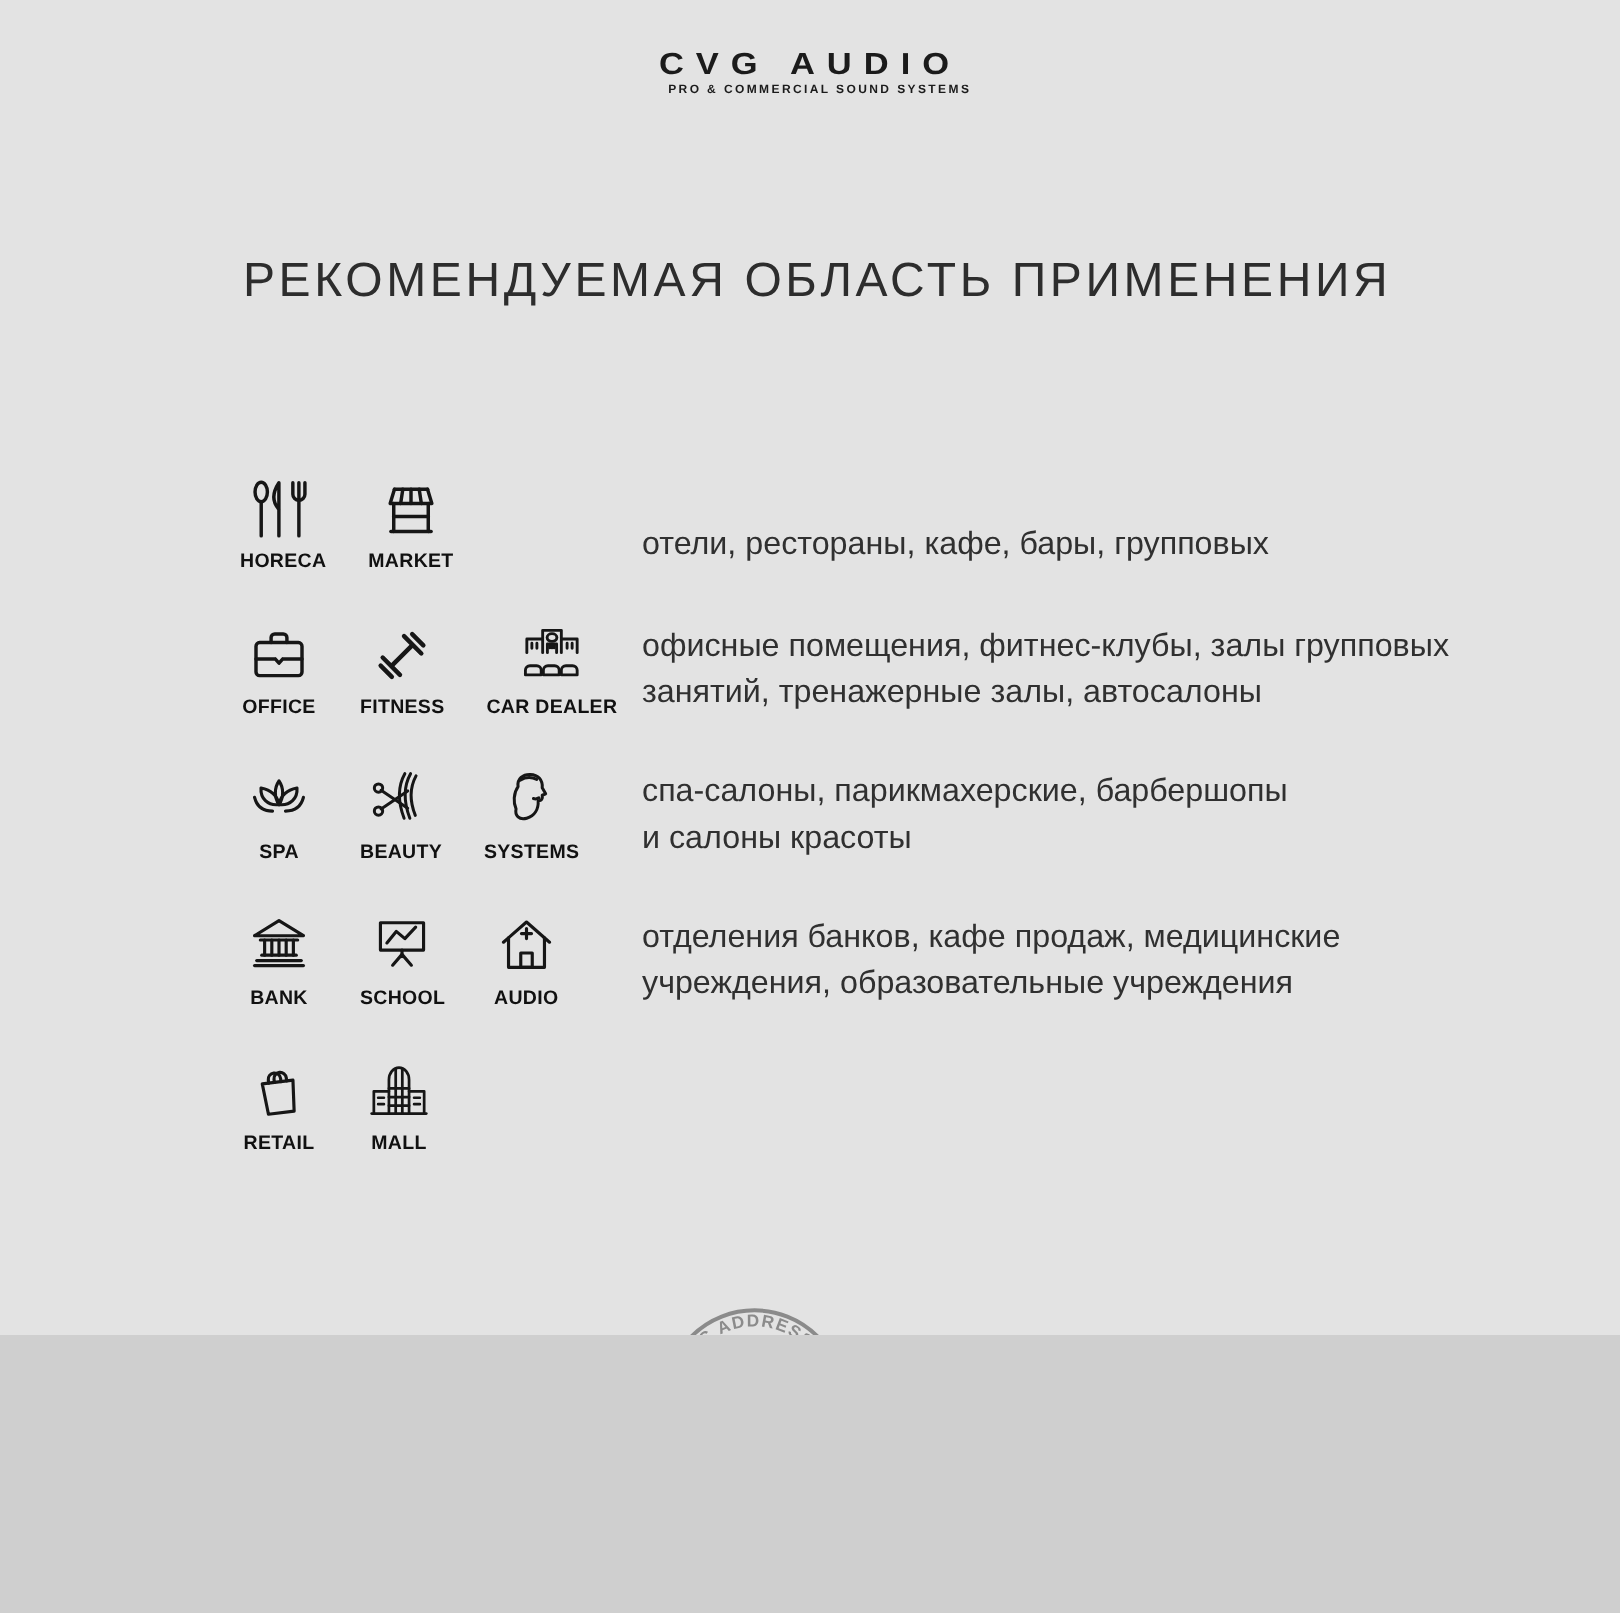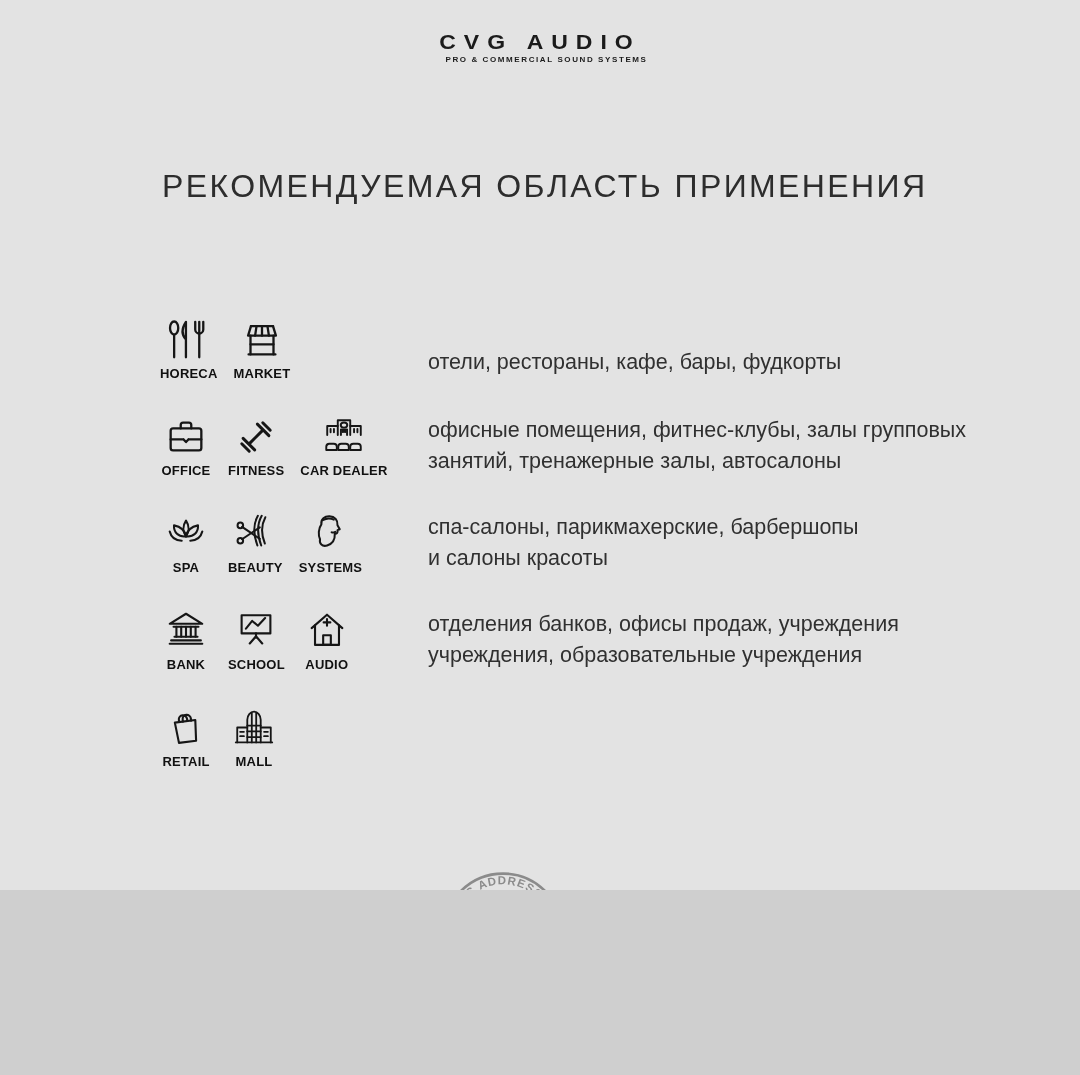--- a/index.html
+++ b/index.html
@@ -11,21 +11,21 @@
   .logo-word{font-size:23px;font-weight:700;letter-spacing:8px;transform:scaleY(.88);line-height:24px;}
   .logo-sub{font-size:8px;font-weight:700;letter-spacing:1.6px;margin-top:1px;padding-left:13px;}
 
   
   .title{position:absolute;left:162px;top:168px;margin:0;font-size:32px;font-weight:400;
          letter-spacing:2.4px;color:#2d2d2d;white-space:nowrap;}
 
   
   .rows{position:absolute;left:160px;top:300px;width:815px;}
   .row{display:flex;align-items:center;height:97px;}
-  .icons{width:268px;display:flex;gap:16px;align-items:flex-end;flex:none;}
+  .icons{width:268px;display:flex;gap:28px;align-items:flex-end;flex:none;}
   .icon-item{display:flex;flex-direction:column;align-items:center;min-width:52px;}
   .icon-item svg{width:46px;height:46px;stroke:#161616;fill:none;stroke-width:2.4;
                  stroke-linecap:round;stroke-linejoin:round;}
   .icon-label{font-size:13px;font-weight:700;color:#111;letter-spacing:.2px;margin-top:3px;white-space:nowrap;}
   .row-text{margin:0;flex:1;font-size:21.5px;line-height:31px;color:#303030;white-space:pre-line;}
   .row--low .row-text{margin-top:28px;}
 
   
   .stamp{position:absolute;left:440px;top:870px;}
   .eac{position:absolute;left:586px;top:905px;}
@@ -62,21 +62,21 @@
             <path d="M12.5 9.5 h23"></path>
               <path d="M12.5 9.5 L9.5 19.5 h29 L35.5 9.5"></path>
             <path d="M18.3 9.5 L16.8 19.5 M24 9.5 V19.5 M29.7 9.5 L31.2 19.5"></path>
             <path d="M12 19.5 V39 M36 19.5 V39"></path>
               <path d="M10 39 h28"></path>
               <path d="M12 28.5 h24"></path>
           </svg>
           <span class="icon-label">MARKET</span>
         </div>
       </div>
-      <p class="row-text">отели, рестораны, кафе, бары, фудкорты</p>
+      <p class="row-text">отели, рестораны, кафе, бары, групповых</p>
     </section>
 
     <section class="row">
       <div class="icons">
         <div class="icon-item">
           <svg viewBox="0 0 48 48">
             <rect x="8" y="15" width="32" height="23" rx="2.5"></rect>
             <path d="M18.5 15 v-3.5 a2.5 2.5 0 0 1 2.5 -2.5 h6 a2.5 2.5 0 0 1 2.5 2.5 V15"></path>
             <path d="M8 26.5 h13.5 M26.5 26.5 H40 M21.5 26.5 l2.5 2.8 2.5 -2.8"></path>
           </svg>
@@ -175,21 +175,21 @@
         <div class="icon-item">
           <svg viewBox="0 0 48 48" style="stroke-width:2.2">
             <path d="M8 21 L24 7 L40 21"></path>
               <path d="M11.5 18 V38.5 h25 V18"></path>
             <path d="M24 11.5 v7 M20.5 15 h7"></path>
               <rect x="20" y="28.5" width="8" height="10"></rect>
           </svg>
           <span class="icon-label">AUDIO</span>
         </div>
       </div>
-      <p class="row-text">отделения банков, офисы продаж, учреждения
+      <p class="row-text">отделения банков, кафе продаж, медицинские
 учреждения, образовательные учреждения</p>
     </section>
 
     <section class="row row--low">
       <div class="icons">
         <div class="icon-item">
           <svg viewBox="0 0 48 48" style="stroke-width:2.2">
             <g transform="rotate(-7 24 27)">
               <path d="M13.5 17 h21.5 l-1.8 21.5 h-18 Z"></path>
               <path d="M18 17 v-2.2 a4.3 4.3 0 0 1 8.6 0 V17"></path>

